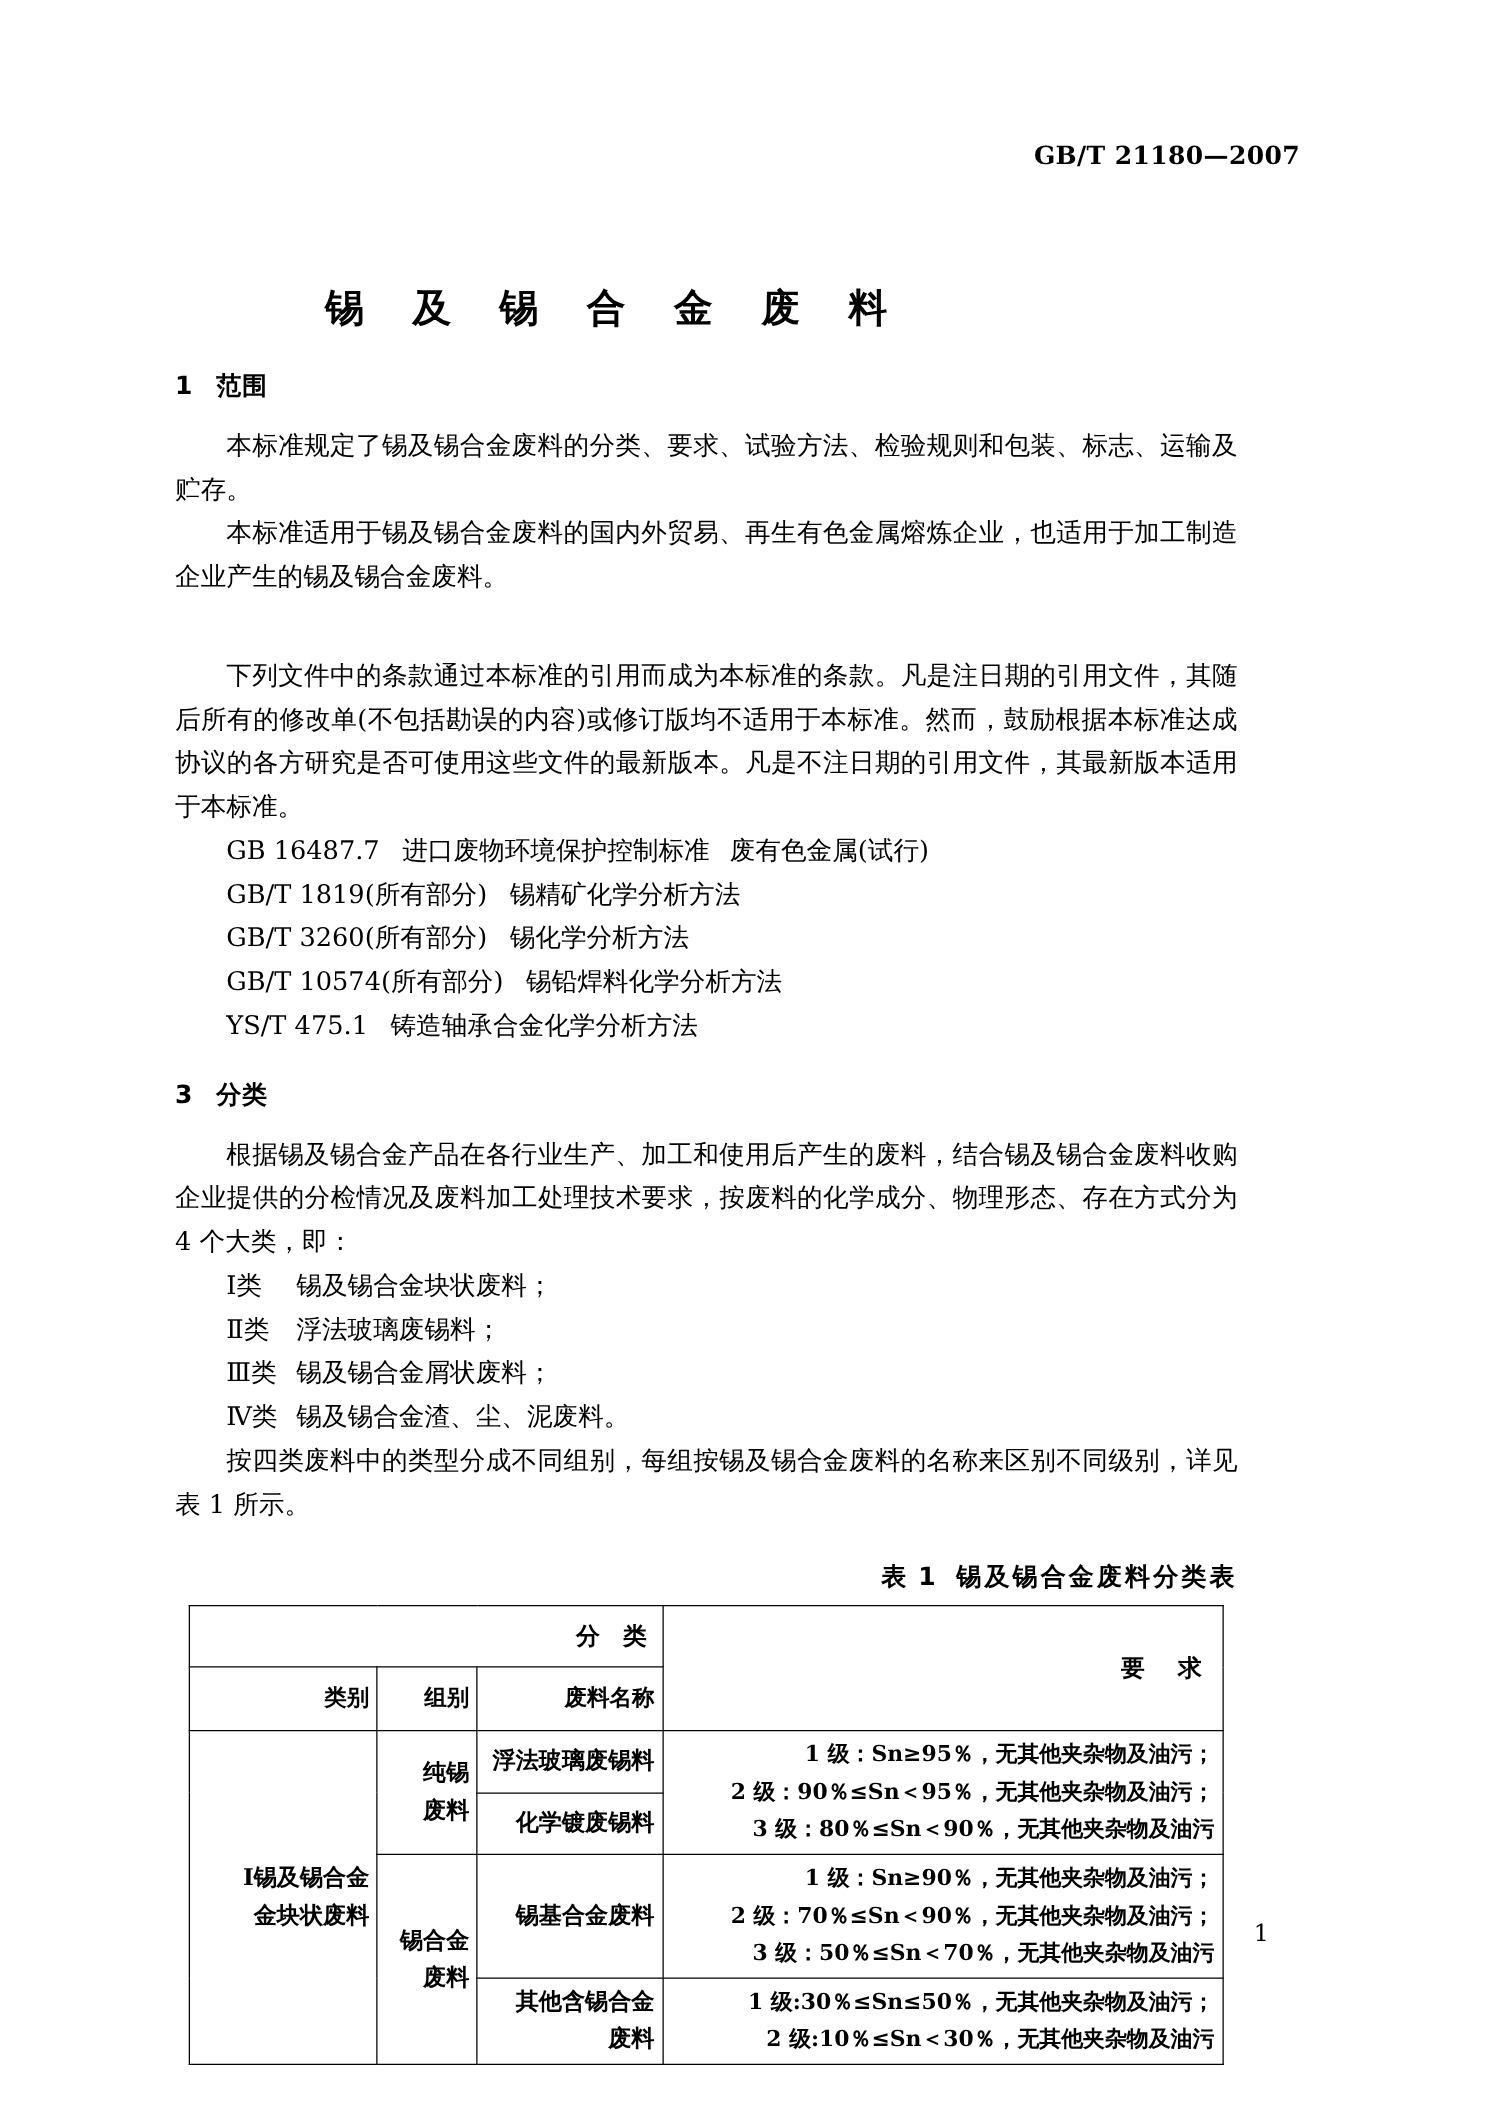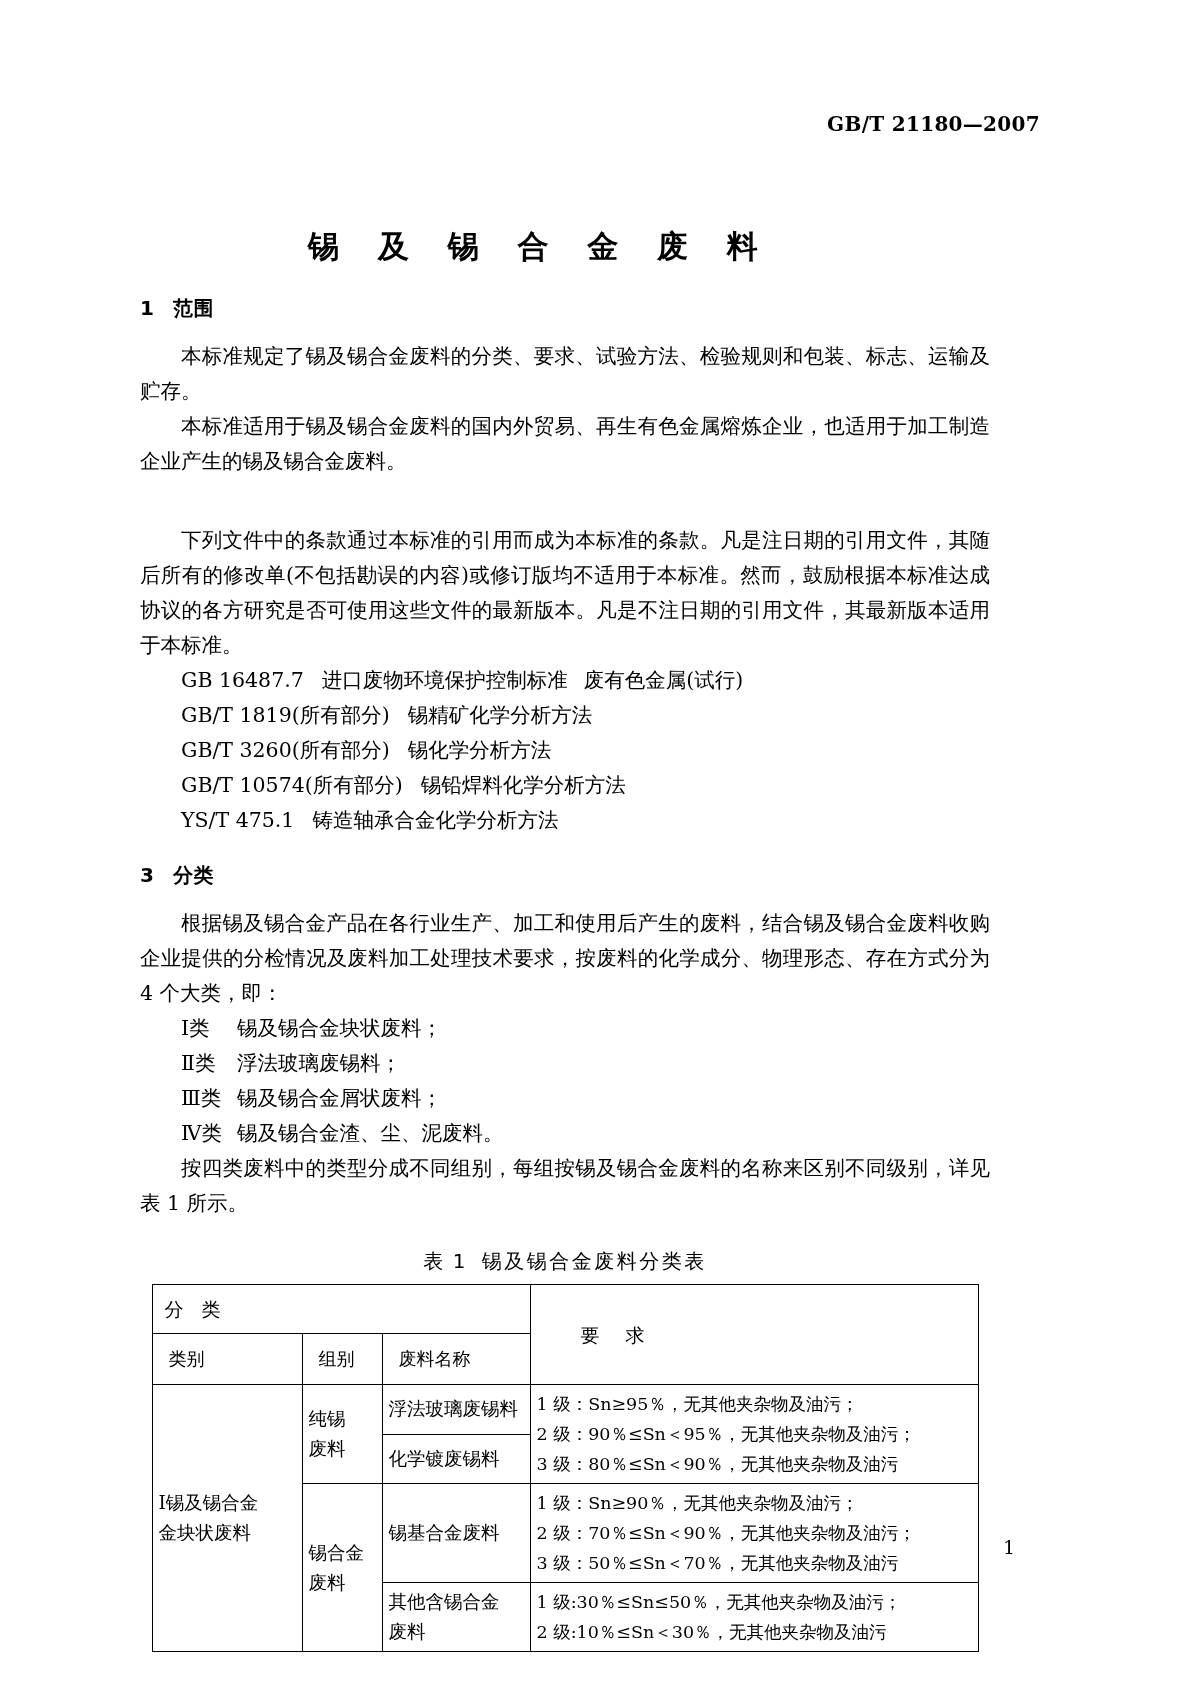--- a/index.html
+++ b/index.html
@@ -41,21 +41,20 @@
     position: absolute;
     left: 0;
     top: 205px;
     width: 970px;
     text-align: center;
     font-family: "DejaVu Sans", "Liberation Sans", sans-serif;
     font-weight: bold;
     font-size: 31px;
     letter-spacing: 14px;
     text-indent: 14px;
-    margin-left: 48px;
   }
 
   
   .content {
     position: absolute;
     left: 140px;
     top: 296px;
     width: 850px;
   }
 
@@ -111,42 +110,42 @@
     font-size: 20.5px;
     line-height: 35px;
     padding-left: 41px;
     white-space: nowrap;
   }
   .cls-label { display: inline-block; min-width: 56px; }
 
   
   .table-caption {
     margin: 27px 0 9px 0;
-    text-align: center;
+    text-align: right;
     font-family: "DejaVu Sans", "Liberation Sans", sans-serif;
-    font-weight: normal;
+    font-weight: bold;
     font-size: 20px;
     letter-spacing: 2.5px;
   }
   .caption-sp { display: inline-block; width: 7px; }
 
   table.cls-table {
     border-collapse: collapse;
     width: 826px;
     margin: 0 auto;
     table-layout: fixed;
     font-size: 17.5px;
   }
   table.cls-table td,
   table.cls-table th {
     border: 1.2px solid #000;
     padding: 4px 6px;
-    text-align: left;
+    text-align: right;
     vertical-align: middle;
-    font-weight: normal;
+    font-weight: bold;
     line-height: 30px;
   }
   table.cls-table th.h-span {
     font-size: 19px;
     letter-spacing: 6px;
     text-indent: 6px;
     height: 40px;
   }
   table.cls-table th.h-sub {
     font-size: 18px;

